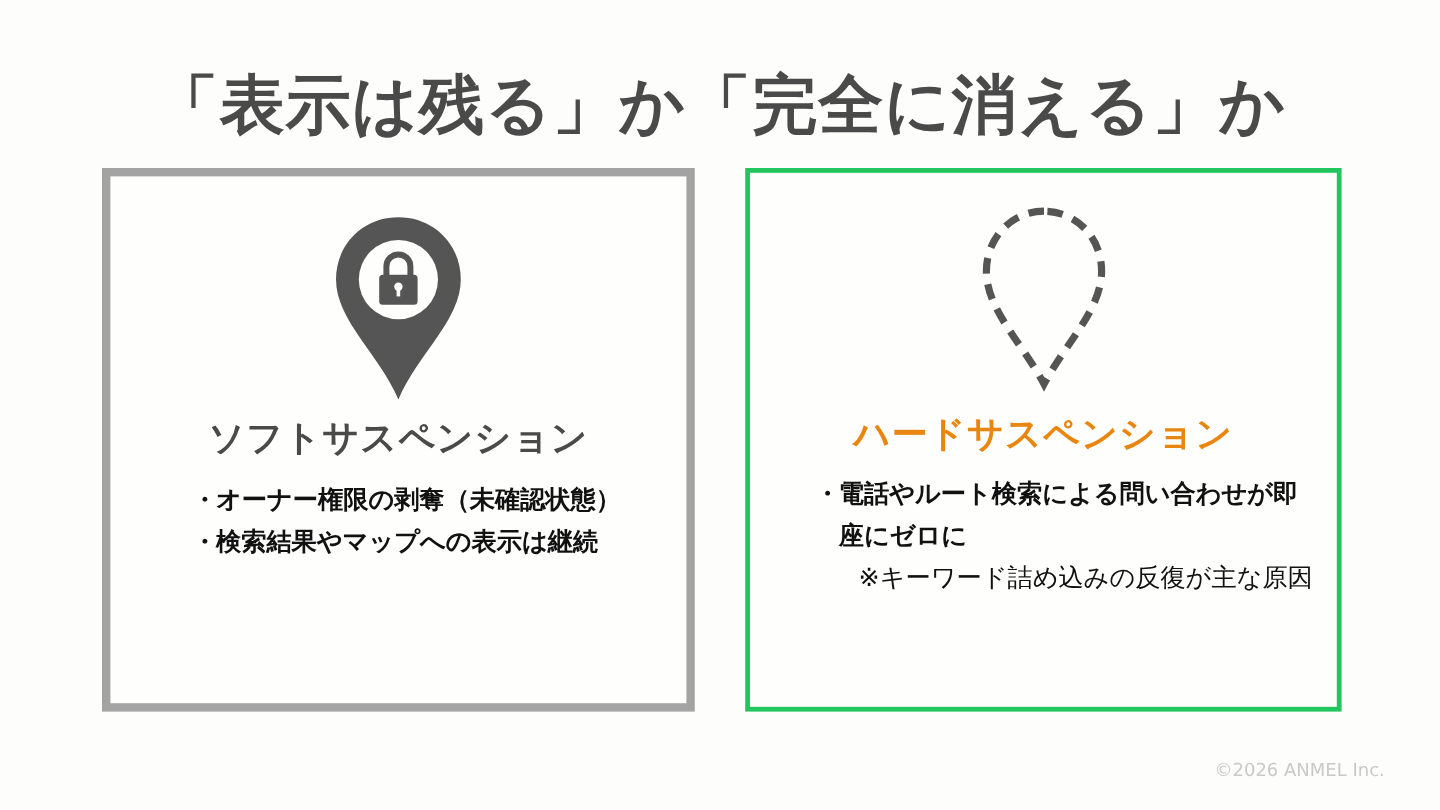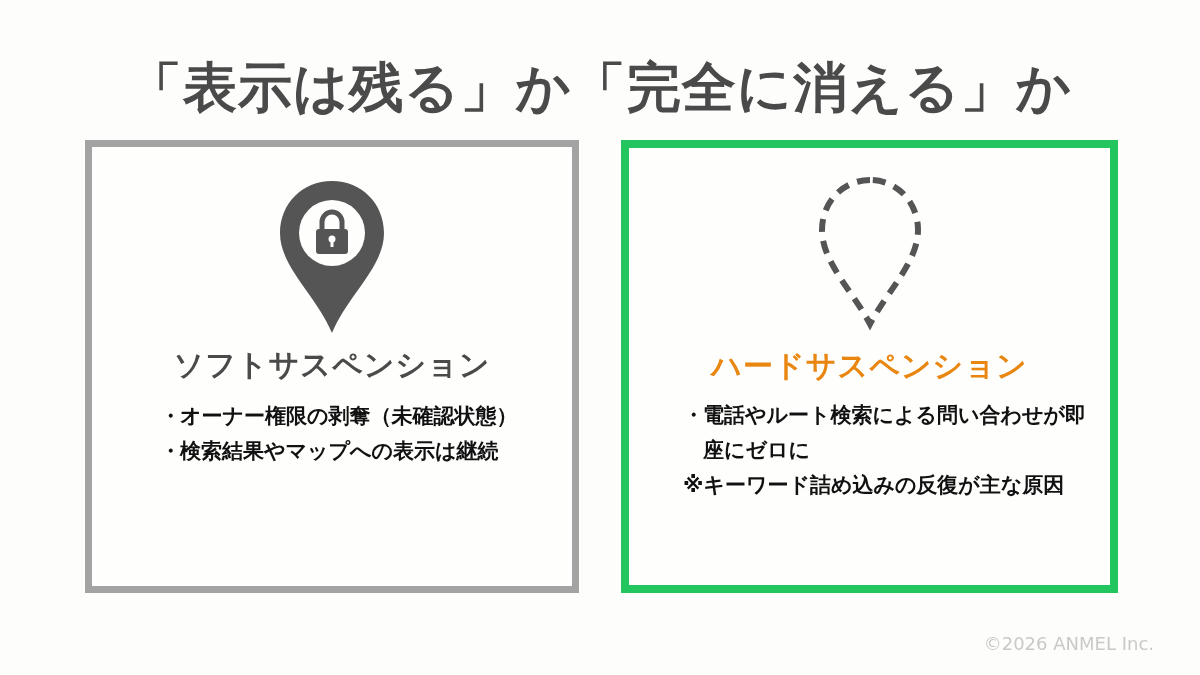--- a/index.html
+++ b/index.html
@@ -13,40 +13,40 @@
     .title {
       position: absolute; left: 0; top: 52px; width: 1200px;
       text-align: center; font-size: 54px; font-weight: bold;
       color: #4a4a4a; letter-spacing: 1px;
     }
     .box {
       position: absolute; top: 140px; height: 453px;
       box-sizing: border-box; background: #fefefd;
     }
     .box.soft { left: 85px; width: 494px; border: 7px solid #a3a3a3; }
-    .box.hard { left: 621px; width: 497px; border: 8px solid #22c55e; }
+    .box.hard { left: 621px; width: 497px; border: 4px solid #22c55e; }
     .icon { position: absolute; left: 50%; top: 30px; transform: translateX(-50%); }
     .box-title {
       position: absolute; left: 0; width: 100%; top: 198px;
       text-align: center; font-size: 30px; font-weight: bold; letter-spacing: 1px;
     }
     .soft .box-title { color: #4a4a4a; }
     .hard .box-title { color: #e8860f; }
     .bullets {
       position: absolute; top: 252px; left: 40px; right: 20px;
       font-size: 21px; font-weight: bold; color: #111;
       line-height: 35px; margin: 0; padding: 0; list-style: none;
     }
     .hard .bullets { left: 26px; top: 250px; }
     .bullets li { padding-left: 20px; text-indent: -20px; margin-left: 28px; }
     .bullets li .dot { display: inline-block; width: 20px; text-indent: 0; }
-    .note { font-size: 21px; font-weight: bold; color: #111; line-height: 35px; margin-left: -4px; }
+    .note { font-size: 21px; font-weight: normal; color: #111; line-height: 35px; margin-left: -4px; text-align: right; }
     .footer {
       position: absolute; right: 46px; top: 633px;
-      font-size: 18px; color: #c9c9c9;
+      font-size: 15px; color: #c9c9c9;
     }
   </style>
 </head>
 <body>
 
 <div class="title">「表示は残る」か「完全に消える」か</div>
 
 <div class="box soft">
   <div class="icon">
     <svg width="112" height="160" viewBox="0 0 112 160">

